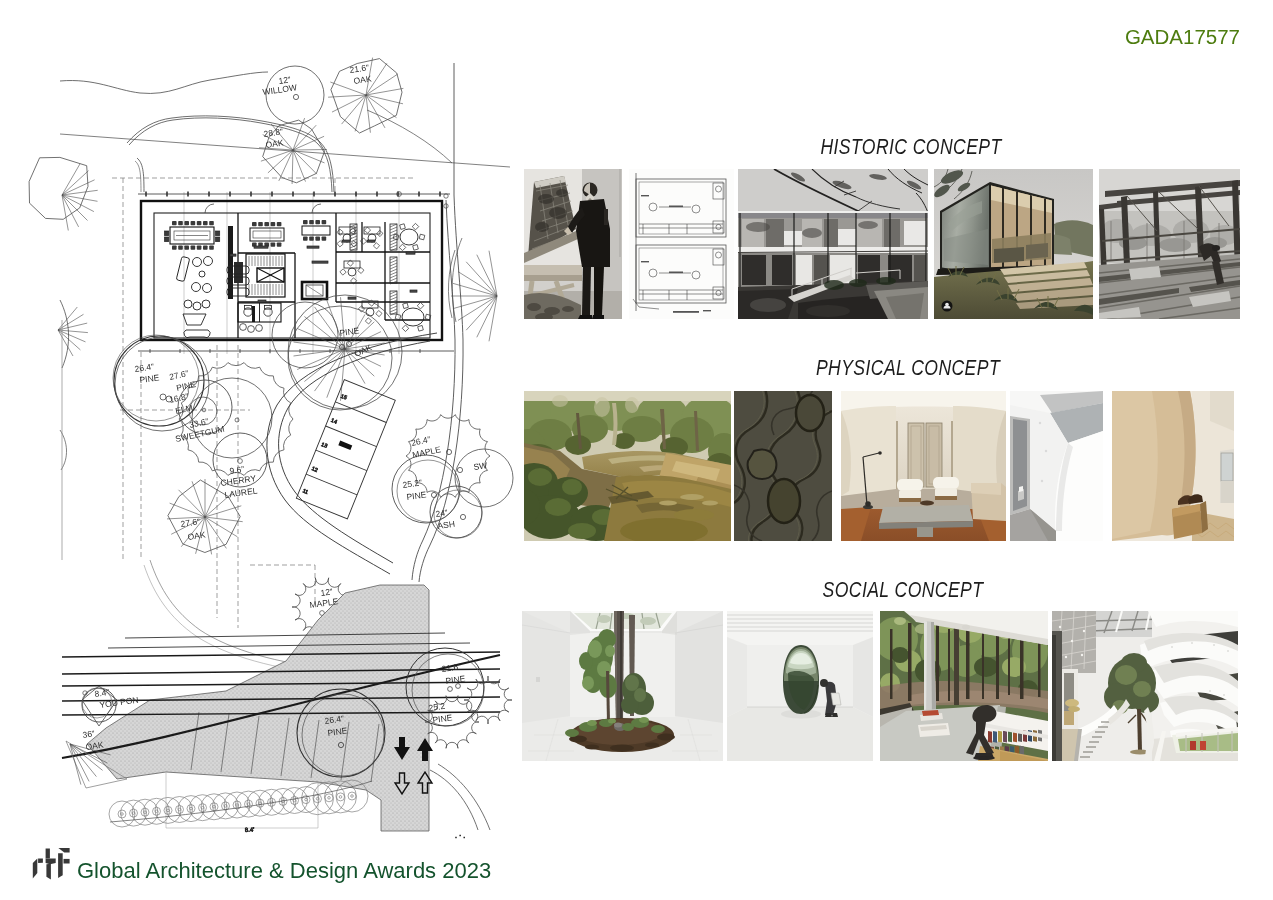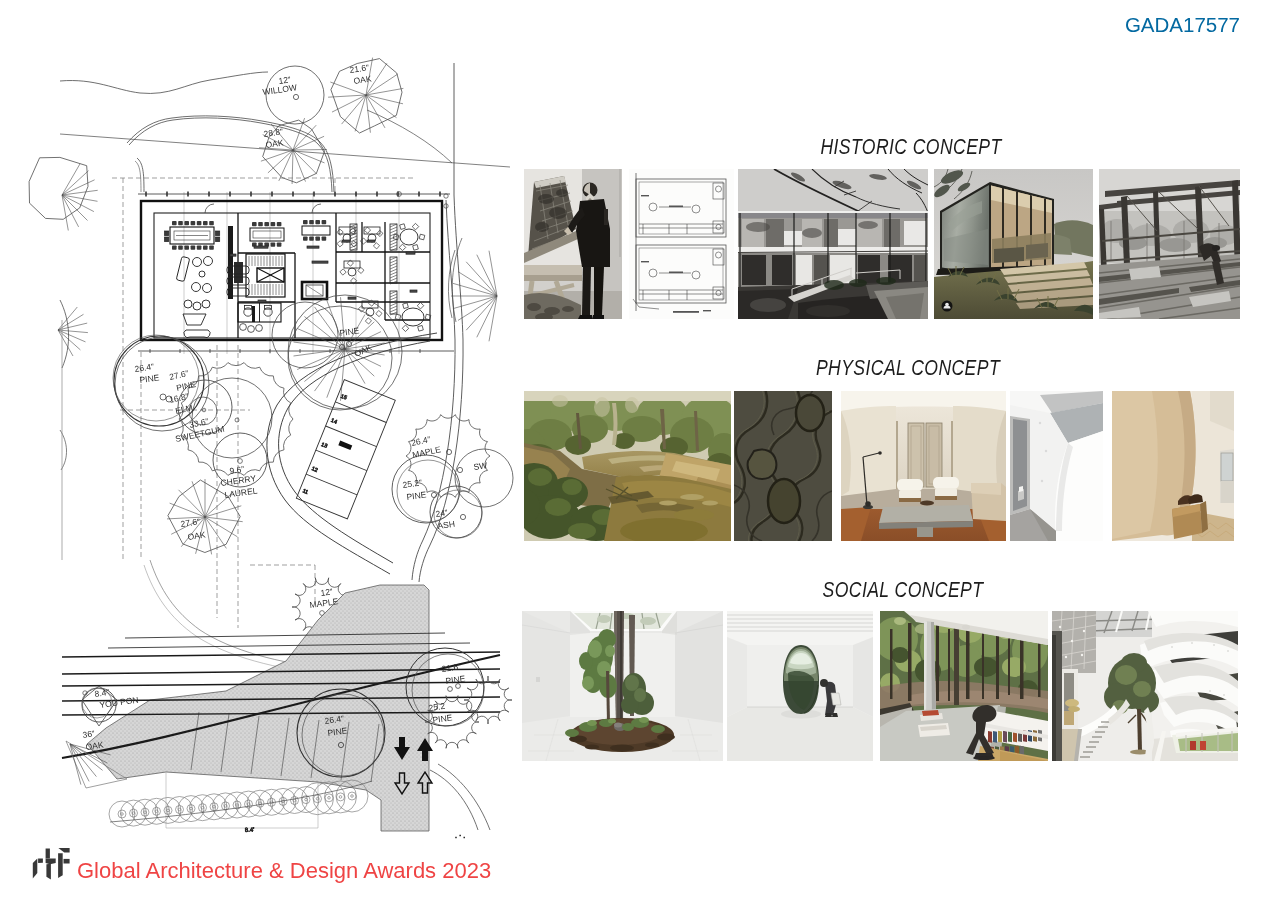--- a/index.html
+++ b/index.html
@@ -4,21 +4,21 @@
 <style>
 html,body{margin:0;padding:0;}
 body{width:1273px;height:900px;background:#ffffff;position:relative;overflow:hidden;font-family:"Liberation Sans",sans-serif;}
 .abs{position:absolute;}
 .title{position:absolute;font-style:italic;font-size:22px;letter-spacing:0.5px;color:#1c1c1c;white-space:nowrap;transform:translateX(-50%) scaleX(0.8);}
 .ph{position:absolute;overflow:hidden;}
 .ph svg{display:block;}
 </style>
 </head>
 <body>
-<div class="abs" style="right:33px;top:13px;font-size:20.5px;color:#0369a1;letter-spacing:0px;">GADA17577</div>
+<div class="abs" style="right:33px;top:25px;font-size:20.5px;color:#4d7c0f;letter-spacing:0px;">GADA17577</div>
 
 <svg class="abs" id="plan" style="left:0;top:0;" width="1273" height="900" viewBox="0 0 1273 900" fill="none" stroke="#222" stroke-width="0.7">
 <defs>
 <pattern id="stip" width="4" height="4" patternUnits="userSpaceOnUse">
 <rect width="4" height="4" fill="#d6d6d6" stroke="none"></rect>
 <circle cx="1" cy="1" r="0.5" fill="#949494" stroke="none"></circle>
 <circle cx="3" cy="3" r="0.5" fill="#a8a8a8" stroke="none"></circle>
 </pattern>
 </defs>
 <g stroke="#4a4a4a" stroke-width="0.8" fill="none">
@@ -1499,13 +1499,13 @@
 <polygon points="4.8,22.9 9.3,18.4 9.3,33.1 4.8,38.4"></polygon>
 <polygon points="10.1,18.4 14.9,18.4 14.9,22.7 10.1,22.9"></polygon>
 <polygon points="17.6,8.5 21.9,8.5 21.9,18.4 17.6,18.4"></polygon>
 <polygon points="17.6,18.4 27.7,18.4 27.7,22.9 21.9,24.3 17.6,22.9"></polygon>
 <polygon points="18.4,24.3 22.9,23.7 22.9,39.5 18.4,36.8"></polygon>
 <polygon points="30.4,8.0 41.6,8.0 41.6,12.5 36.3,12.5"></polygon>
 <polygon points="30.1,13.3 34.7,13.3 34.7,35.2 30.1,37.9"></polygon>
 <polygon points="35.5,18.9 41.6,18.9 41.6,23.5 35.5,23.5"></polygon>
 </g>
 </svg>
-<div class="abs" style="left:77px;top:858px;font-size:22px;color:#ef4444;letter-spacing:0px;">Global Architecture &amp; Design Awards 2023</div>
+<div class="abs" style="left:77px;top:858px;font-size:22px;color:#14532d;letter-spacing:0px;">Global Architecture &amp; Design Awards 2023</div>
 
 </body></html>

